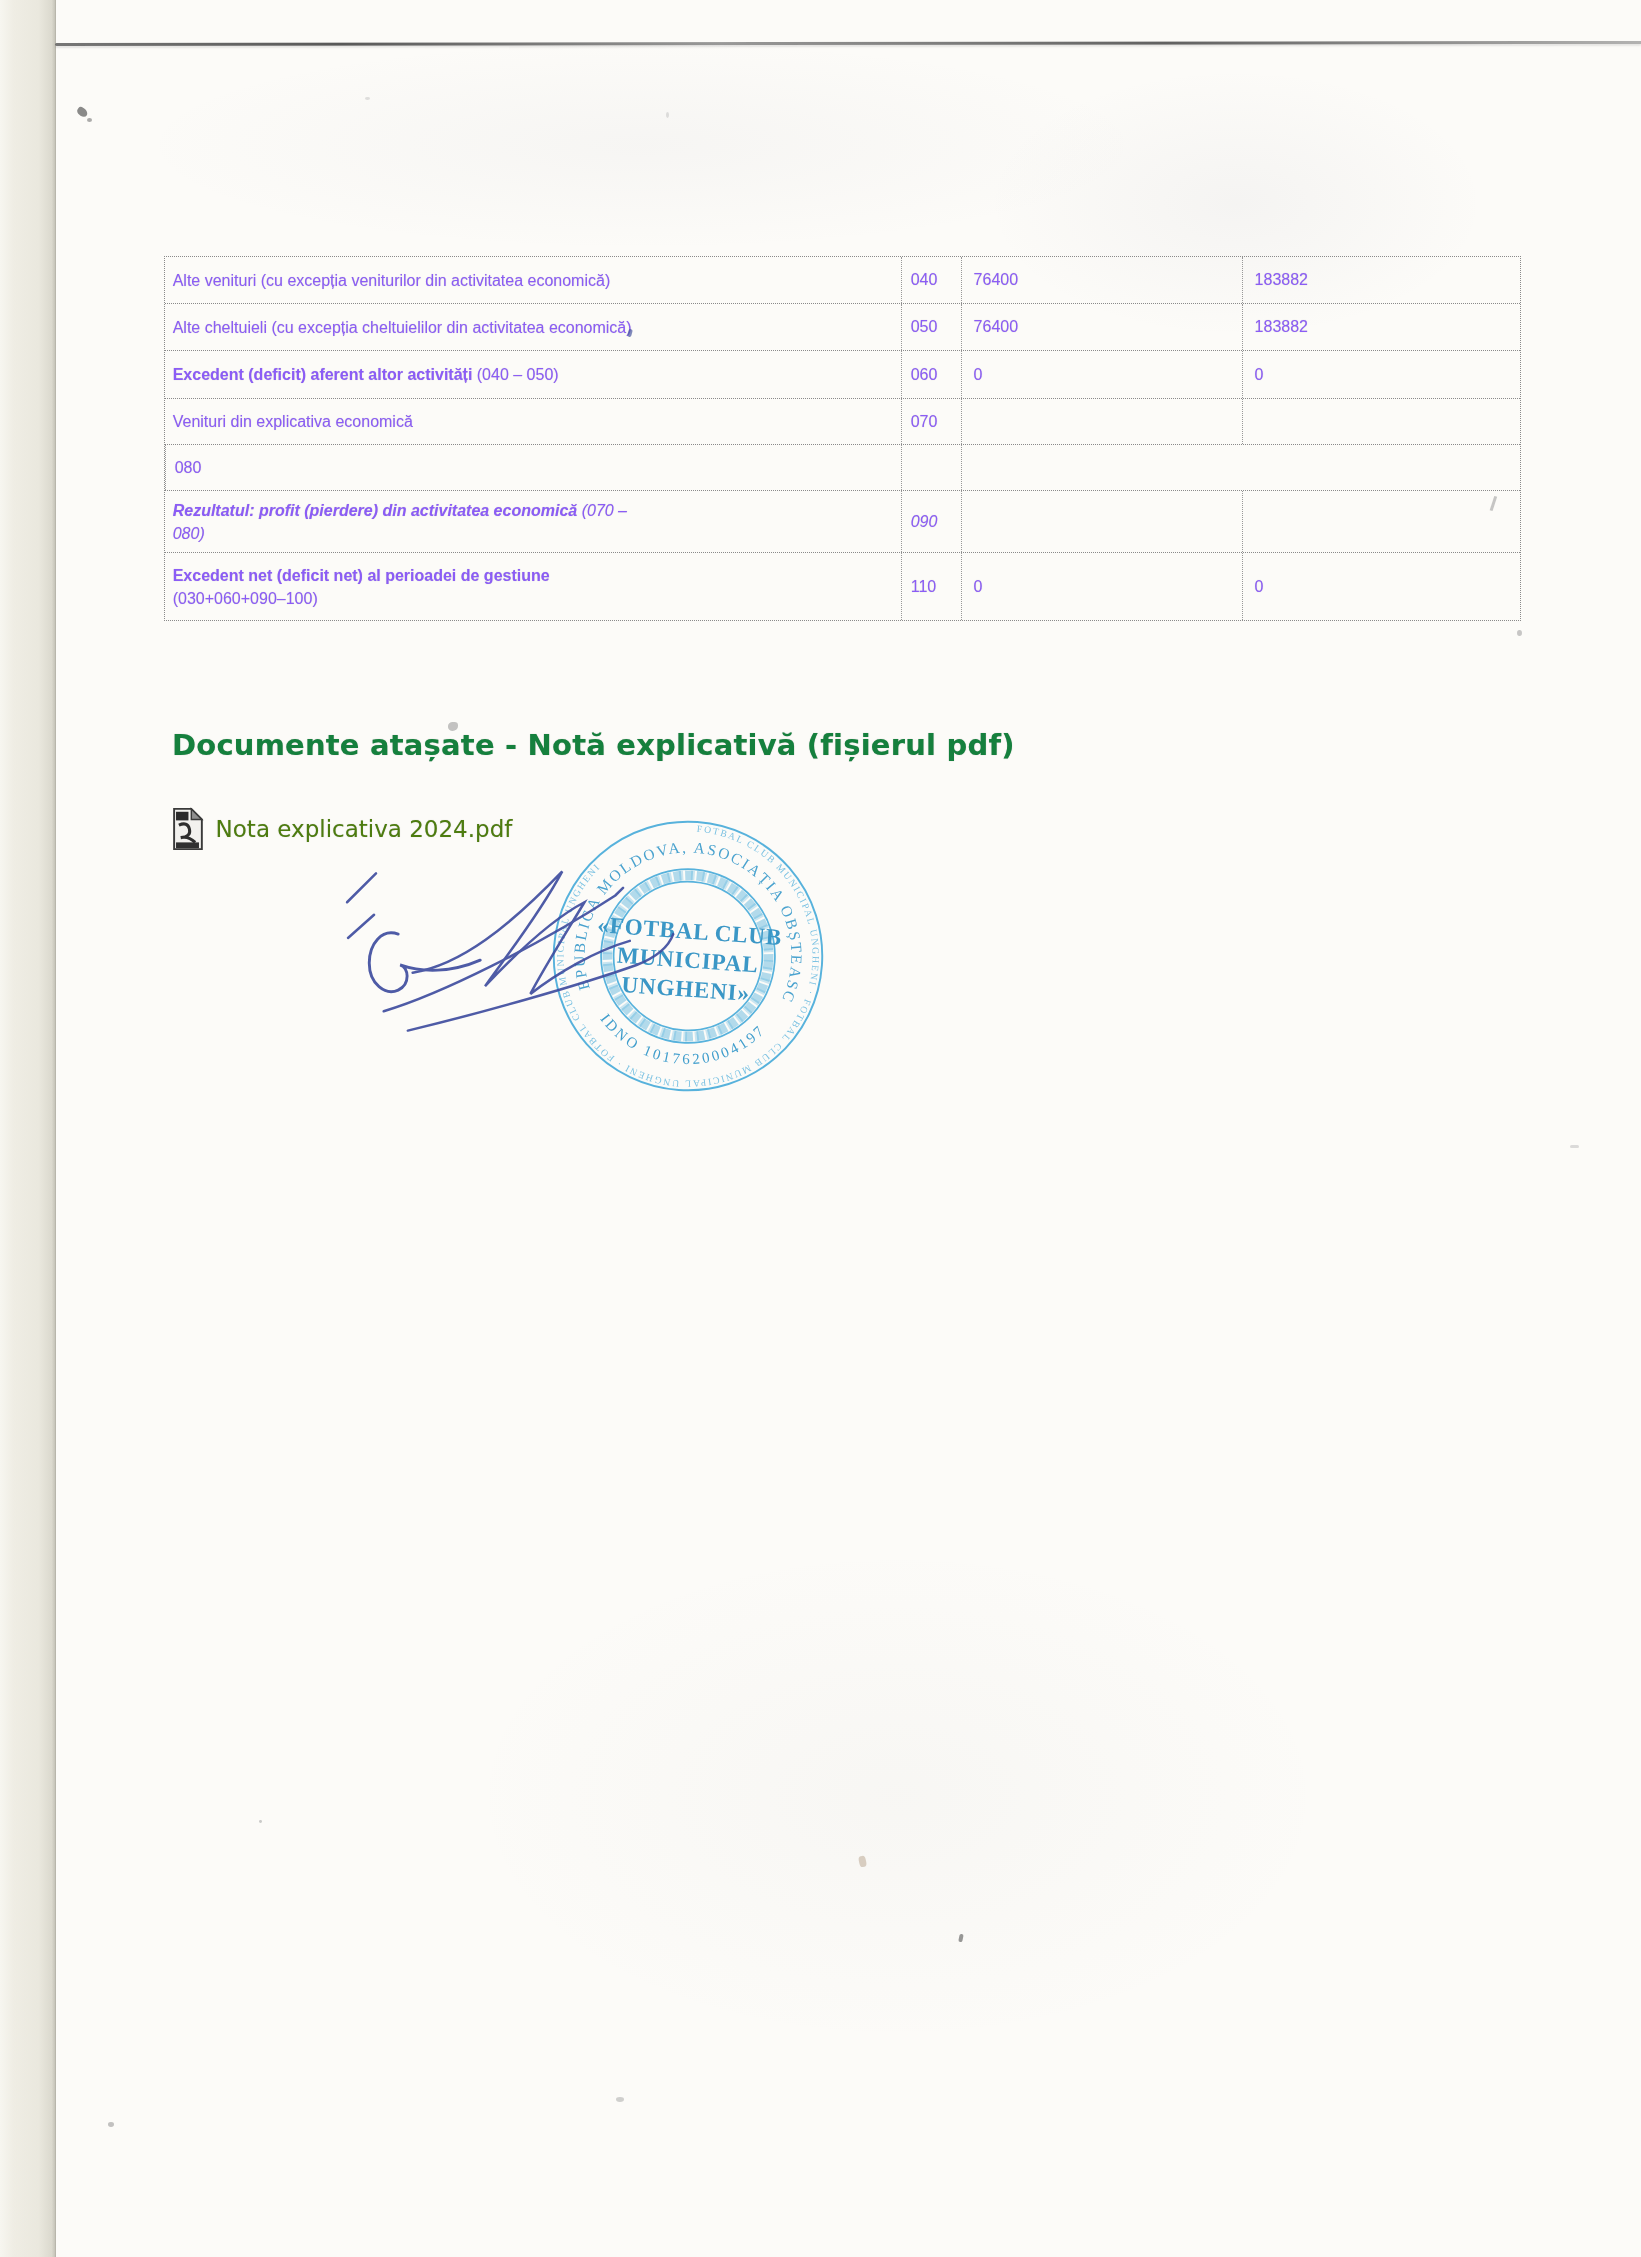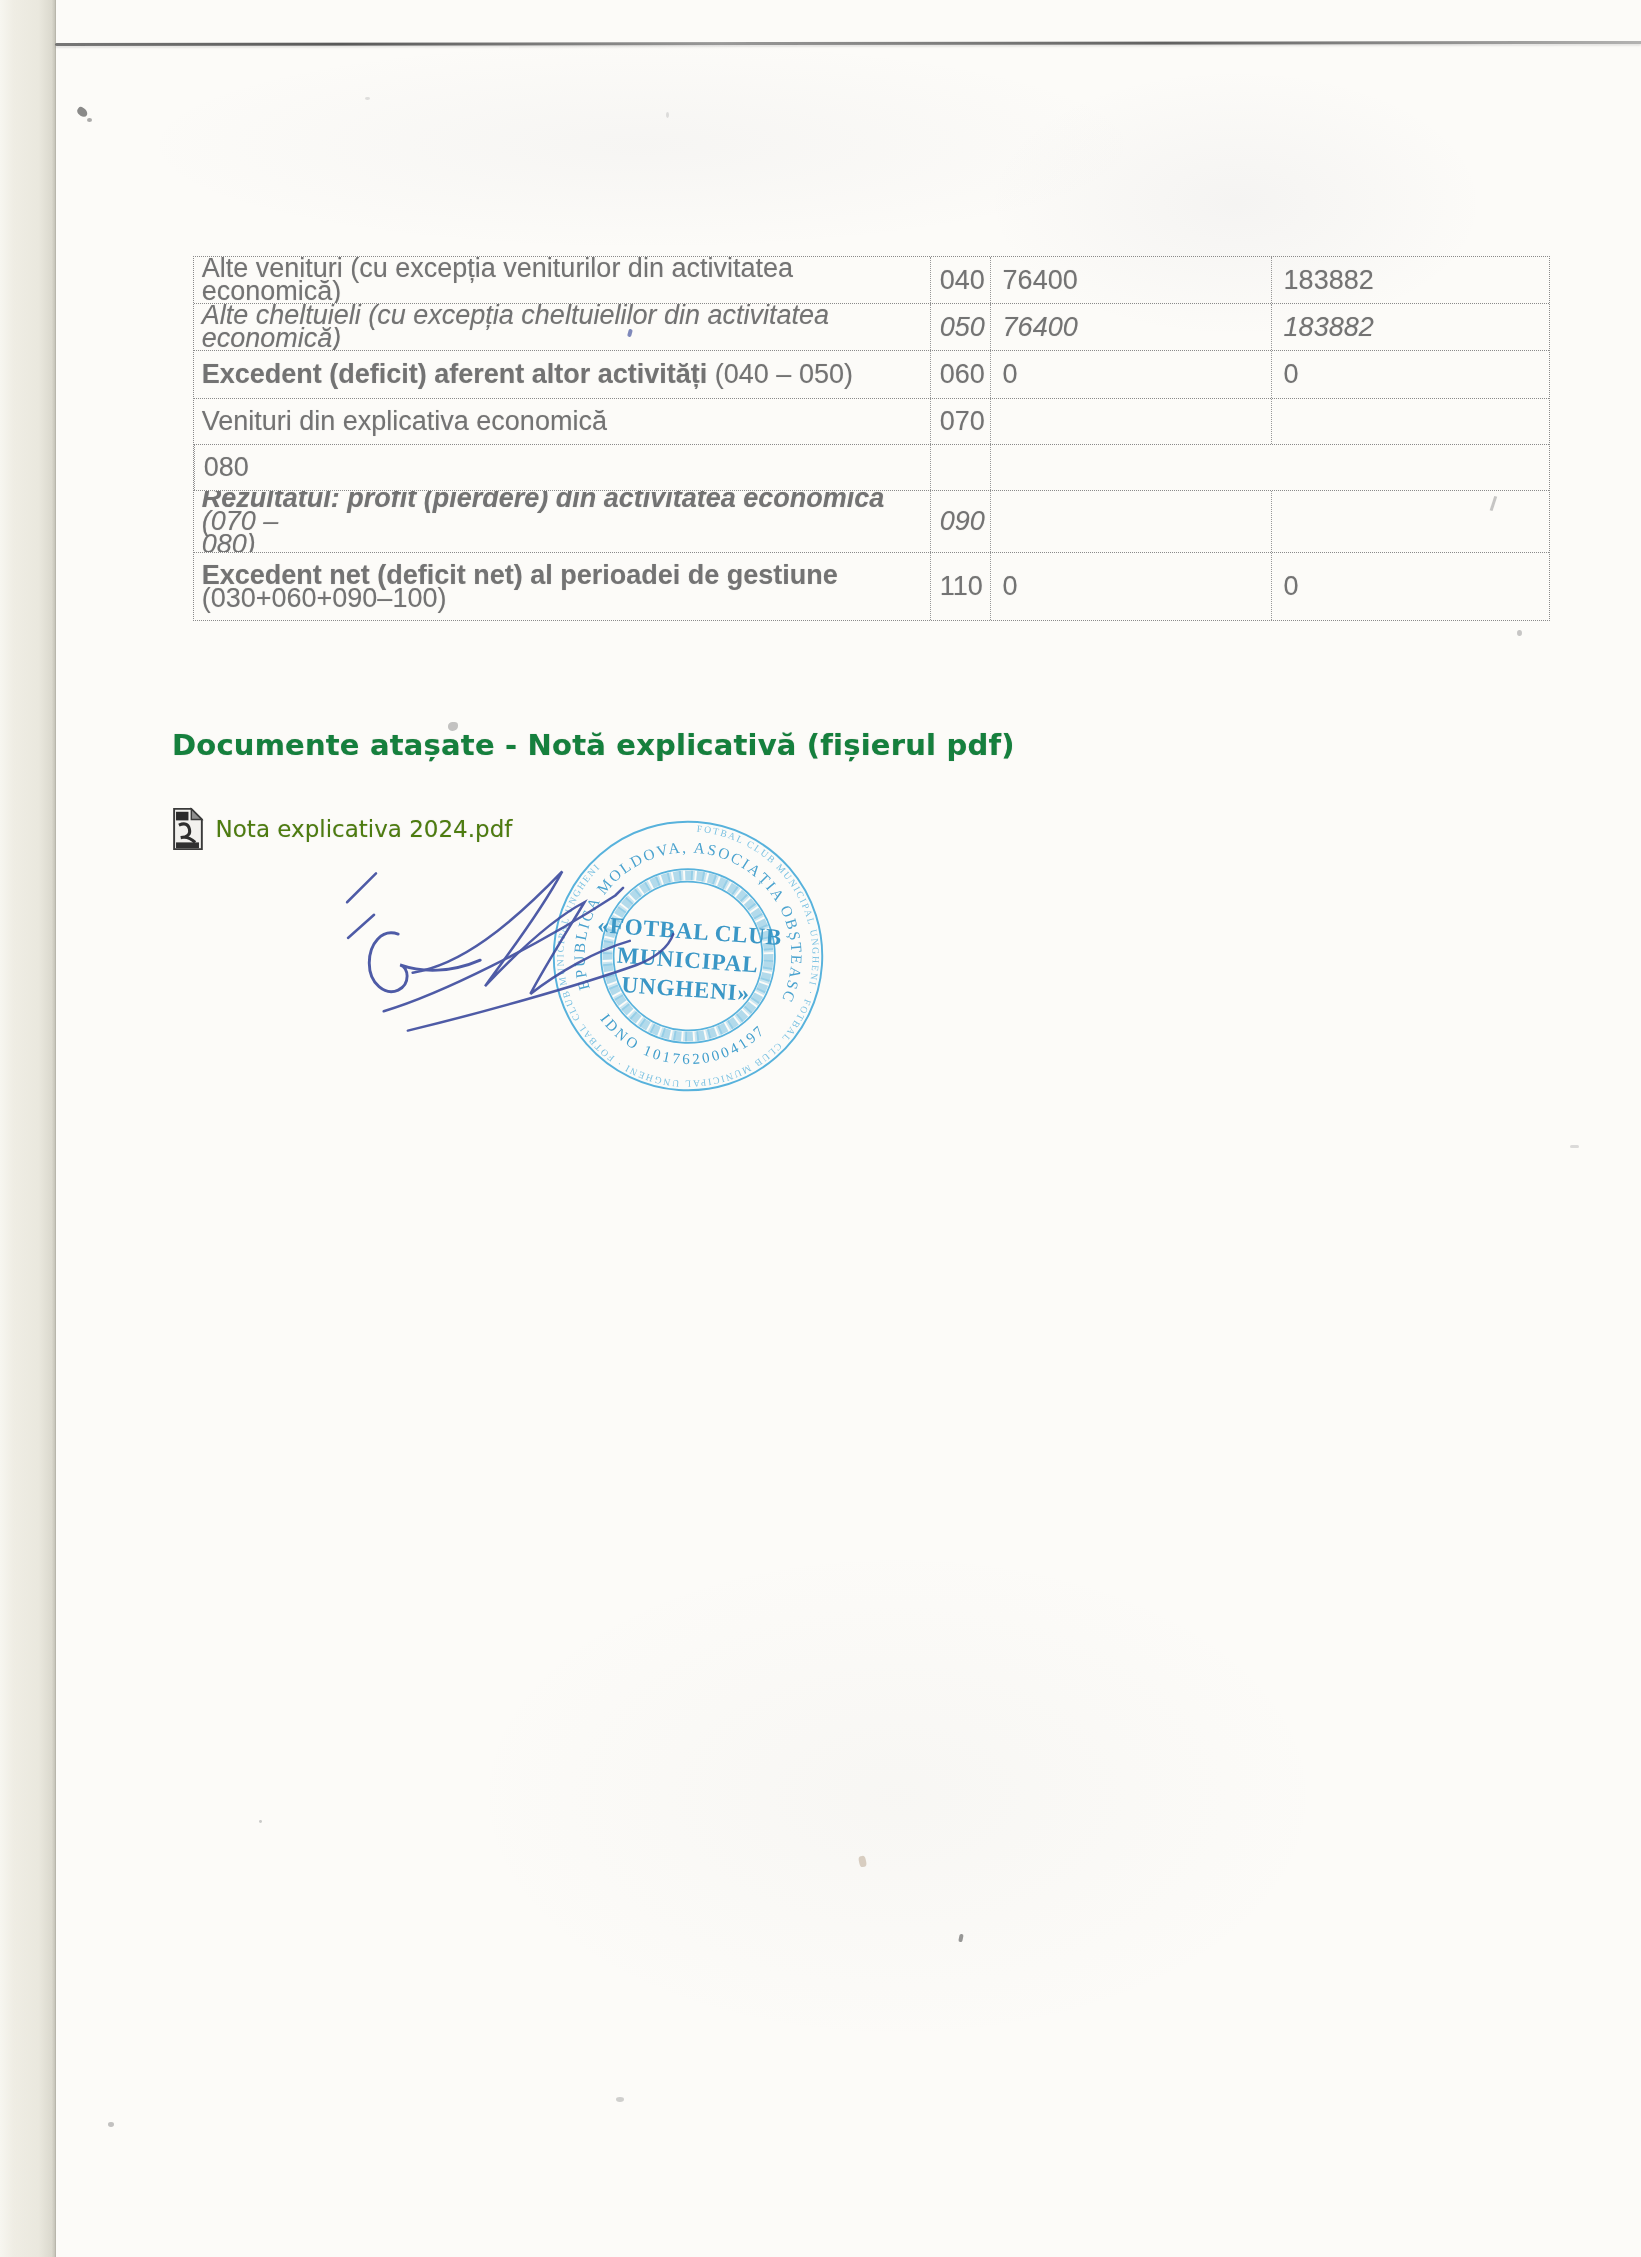--- a/index.html
+++ b/index.html
@@ -9,25 +9,25 @@
   
   .left-strip{position:absolute;left:0;top:0;width:55px;height:100%;
     background:linear-gradient(90deg,#f7f6f0 0%,#efede4 25%,#eae8de 70%,#dbd9ce 94%,#c6c4b9 100%);
     border-right:1px solid #b8b6ab;}
   .edge-line{position:absolute;left:55px;top:42px;width:1586px;height:2.9px;border-radius:3.9px 0 0 3.9px;
     background:linear-gradient(90deg,rgba(95,95,95,.85),rgba(60,60,60,.85) 18%,rgba(120,120,120,.75) 42%,rgba(70,70,70,.85) 70%,rgba(130,130,130,.6) 100%);
     transform:rotate(-0.08deg);box-shadow:0 1.9px 1.9px rgba(120,120,120,.18);}
   .cloud{position:absolute;pointer-events:none;}
 
   
-  .fin-table{position:absolute;left:193px;top:256px;width:1357px;border:1.9px dotted #8a8a8a;box-sizing:border-box;
-    color:#737373;font-size:27px;text-shadow:0 0 1px rgba(40,40,40,.22);}
+  .fin-table{position:absolute;left:164px;top:256px;width:1357px;border:1.9px dotted #8a8a8a;box-sizing:border-box;
+    color:#8b5cf6;font-size:16px;text-shadow:0 0 1px rgba(40,40,40,.22);}
   .trow{display:grid;grid-template-columns:736px 60px 281px auto;height:46px;box-sizing:border-box;}
   .trow + .trow{border-top:1.9px dotted #8a8a8a;}
-  .rh49{height:47px;font-style:italic;} .rh50{height:48px;} .rh64{height:62px;font-style:italic;} .rh70{height:68px;}
+  .rh49{height:47px;} .rh50{height:48px;} .rh64{height:62px;font-style:italic;} .rh70{height:68px;}
   .cell{display:flex;align-items:center;box-sizing:border-box;overflow:hidden;}
   .c-label{padding:1.9px 9.7px 1.9px 7.7px;line-height:23px;}
   .c-code,.c-val,.c-val2{border-left:1.9px dotted #989898;}
   .c-code{padding-left:8.7px;}
   .c-val,.c-val2{padding-left:11.6px;}
   .labwrap{width:100%;}
   .lb{font-weight:700;}
   .l2{display:block;}
 
   

